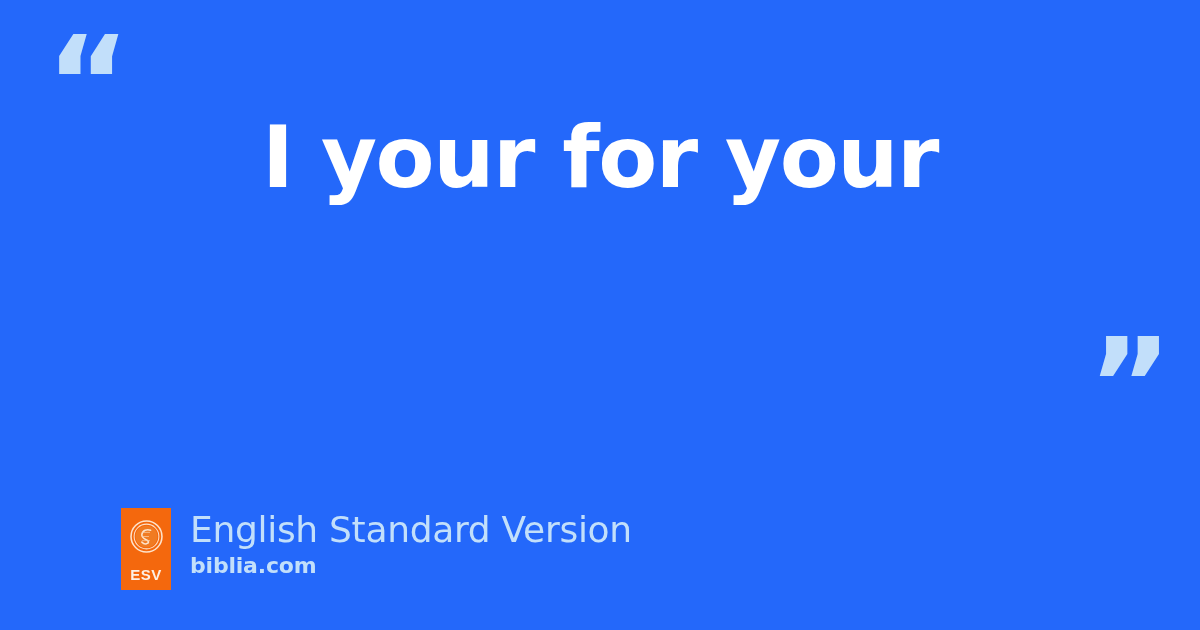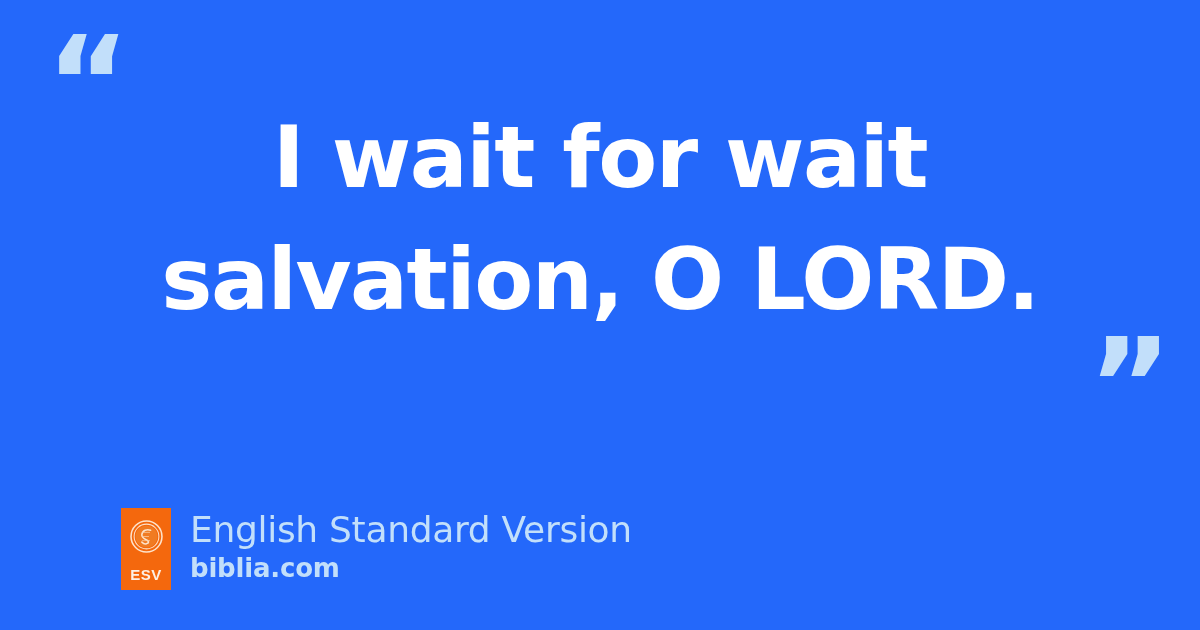--- a/index.html
+++ b/index.html
@@ -103,37 +103,36 @@
     font-weight: 400;
     font-size: 36px;
     line-height: 1.12;
     letter-spacing: -0.3px;
     white-space: nowrap;
   }
   #source-url {
     color: #c2dffa;
     font-family: "DejaVu Sans", "Liberation Sans", sans-serif;
     font-weight: 700;
-    font-size: 26px;
+    font-size: 22px;
     line-height: 1.2;
     letter-spacing: -0.2px;
     margin-top: 3px;
     white-space: nowrap;
   }
 </style>
 </head>
 <body>
 
 <div id="card">
 
   <div class="quote-mark" id="quote-open">“</div>
 
   <div id="verse-block">
-    <div class="verse-line">I wait for wait</div>
-    <div class="verse-line">salvation, O LORD.</div>
+    <div class="verse-line">I your for your</div>
   </div>
 
   <div class="quote-mark" id="quote-close">”</div>
 
   <div id="footer">
 
     <div id="esv-badge">
       <svg id="esv-seal" viewBox="0 0 64 64">
         <circle cx="32" cy="32" r="30" fill="none" stroke="#fde3cb" stroke-width="3"></circle>
         <circle cx="32" cy="32" r="24" fill="none" stroke="#fde3cb" stroke-width="2"></circle>

